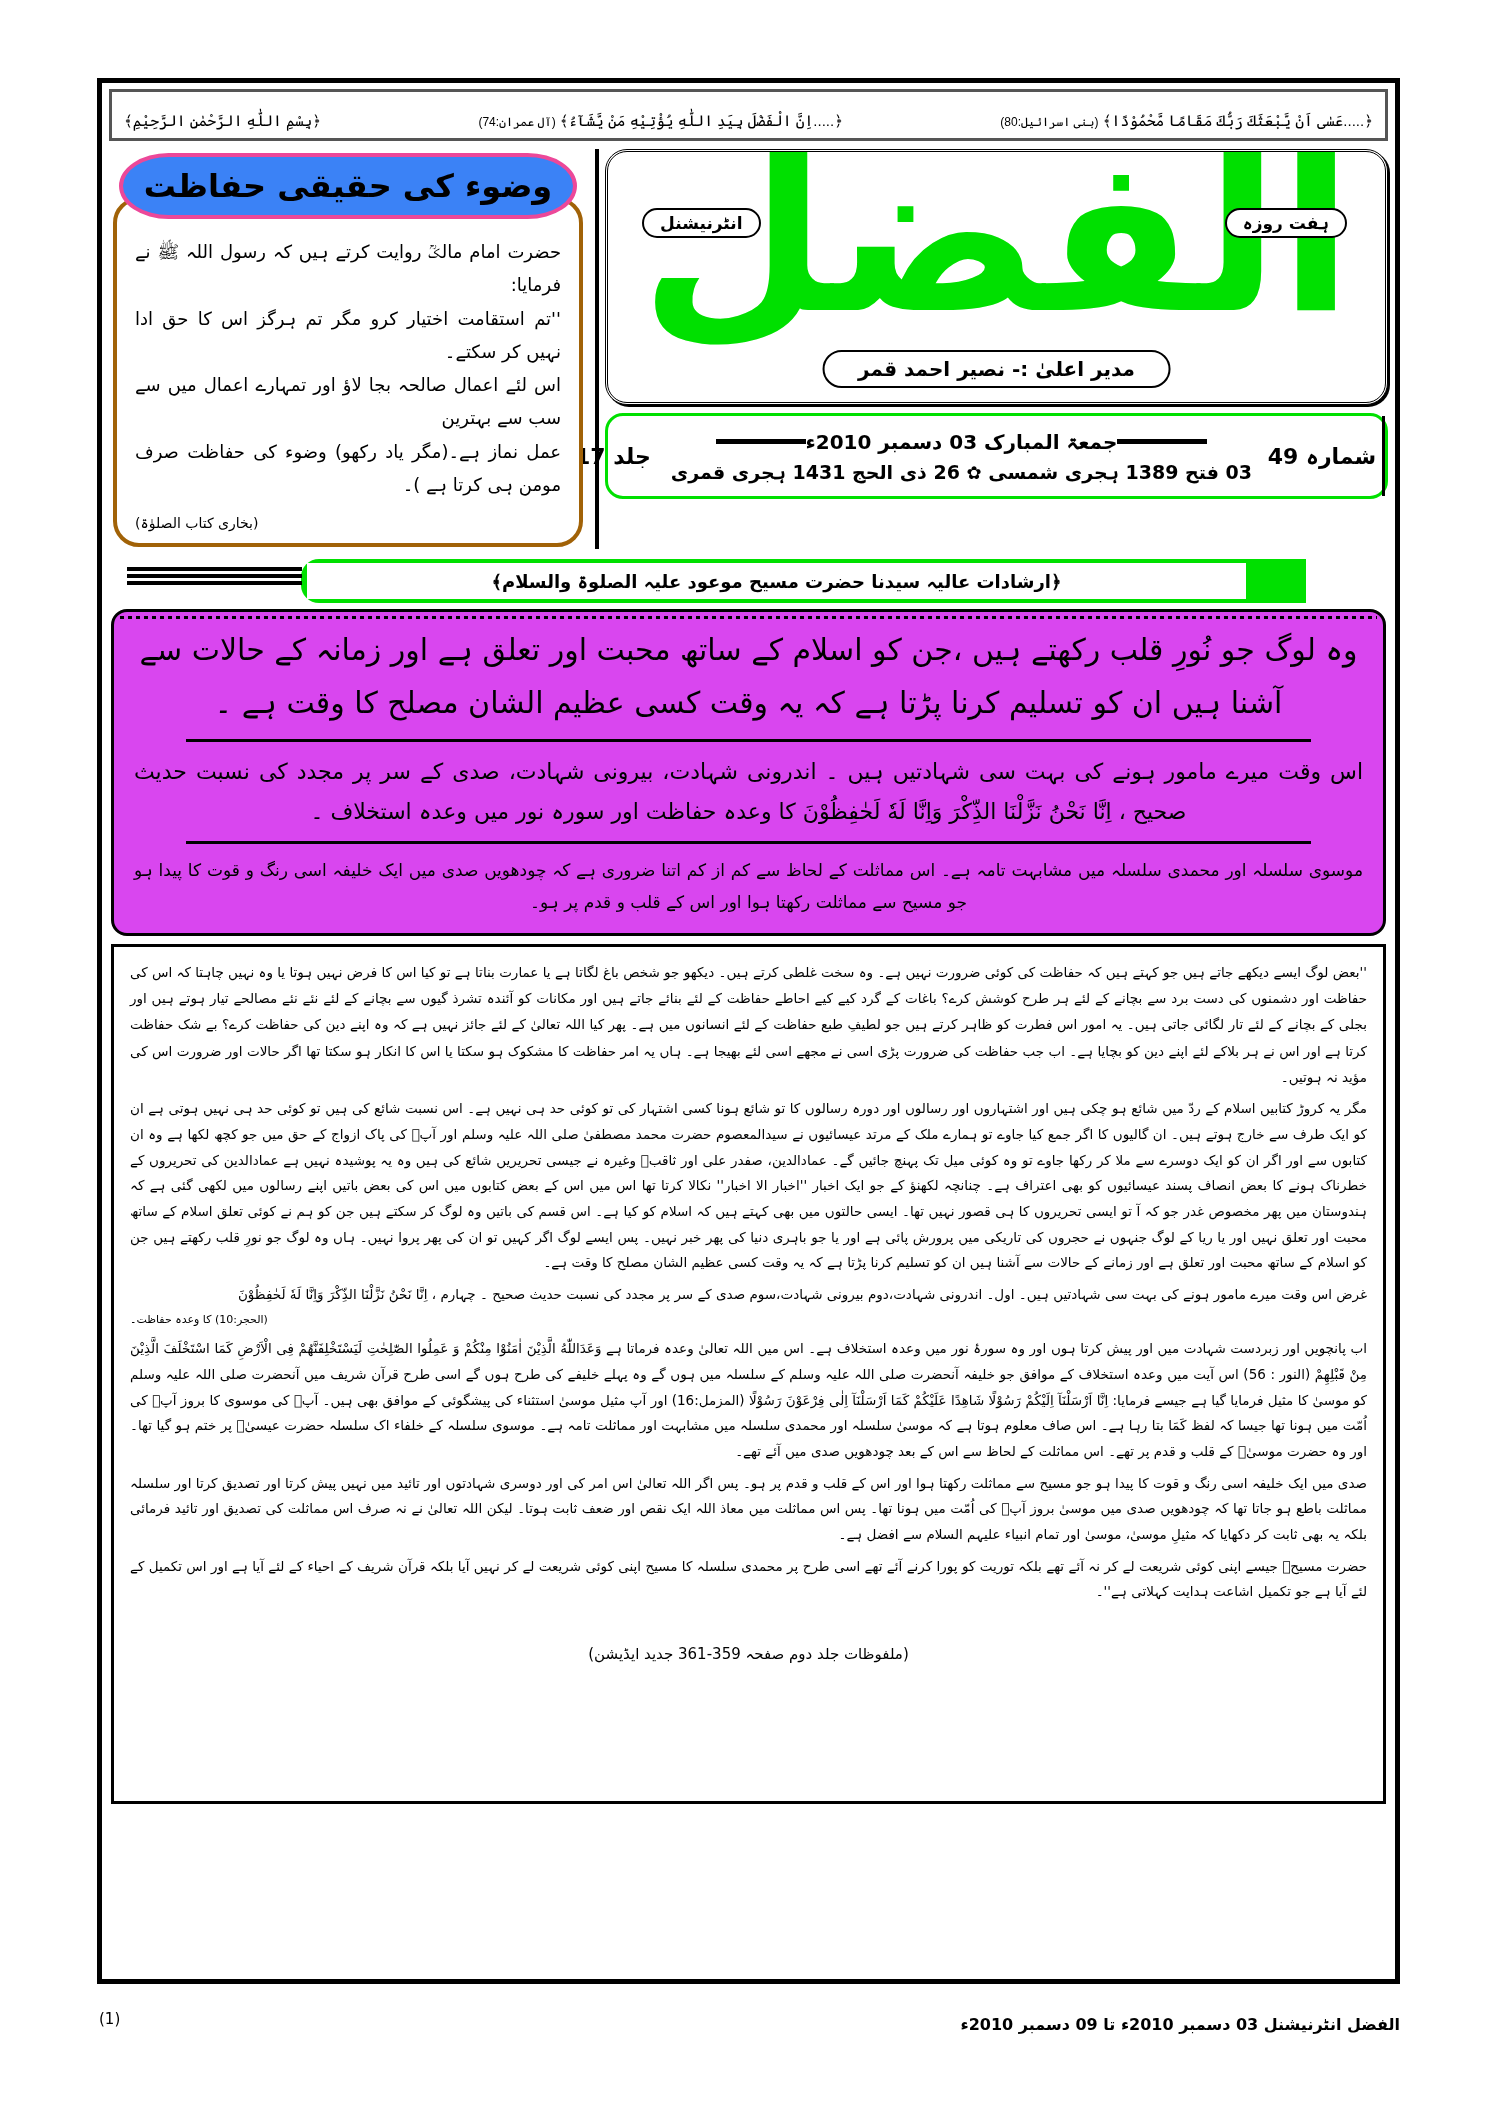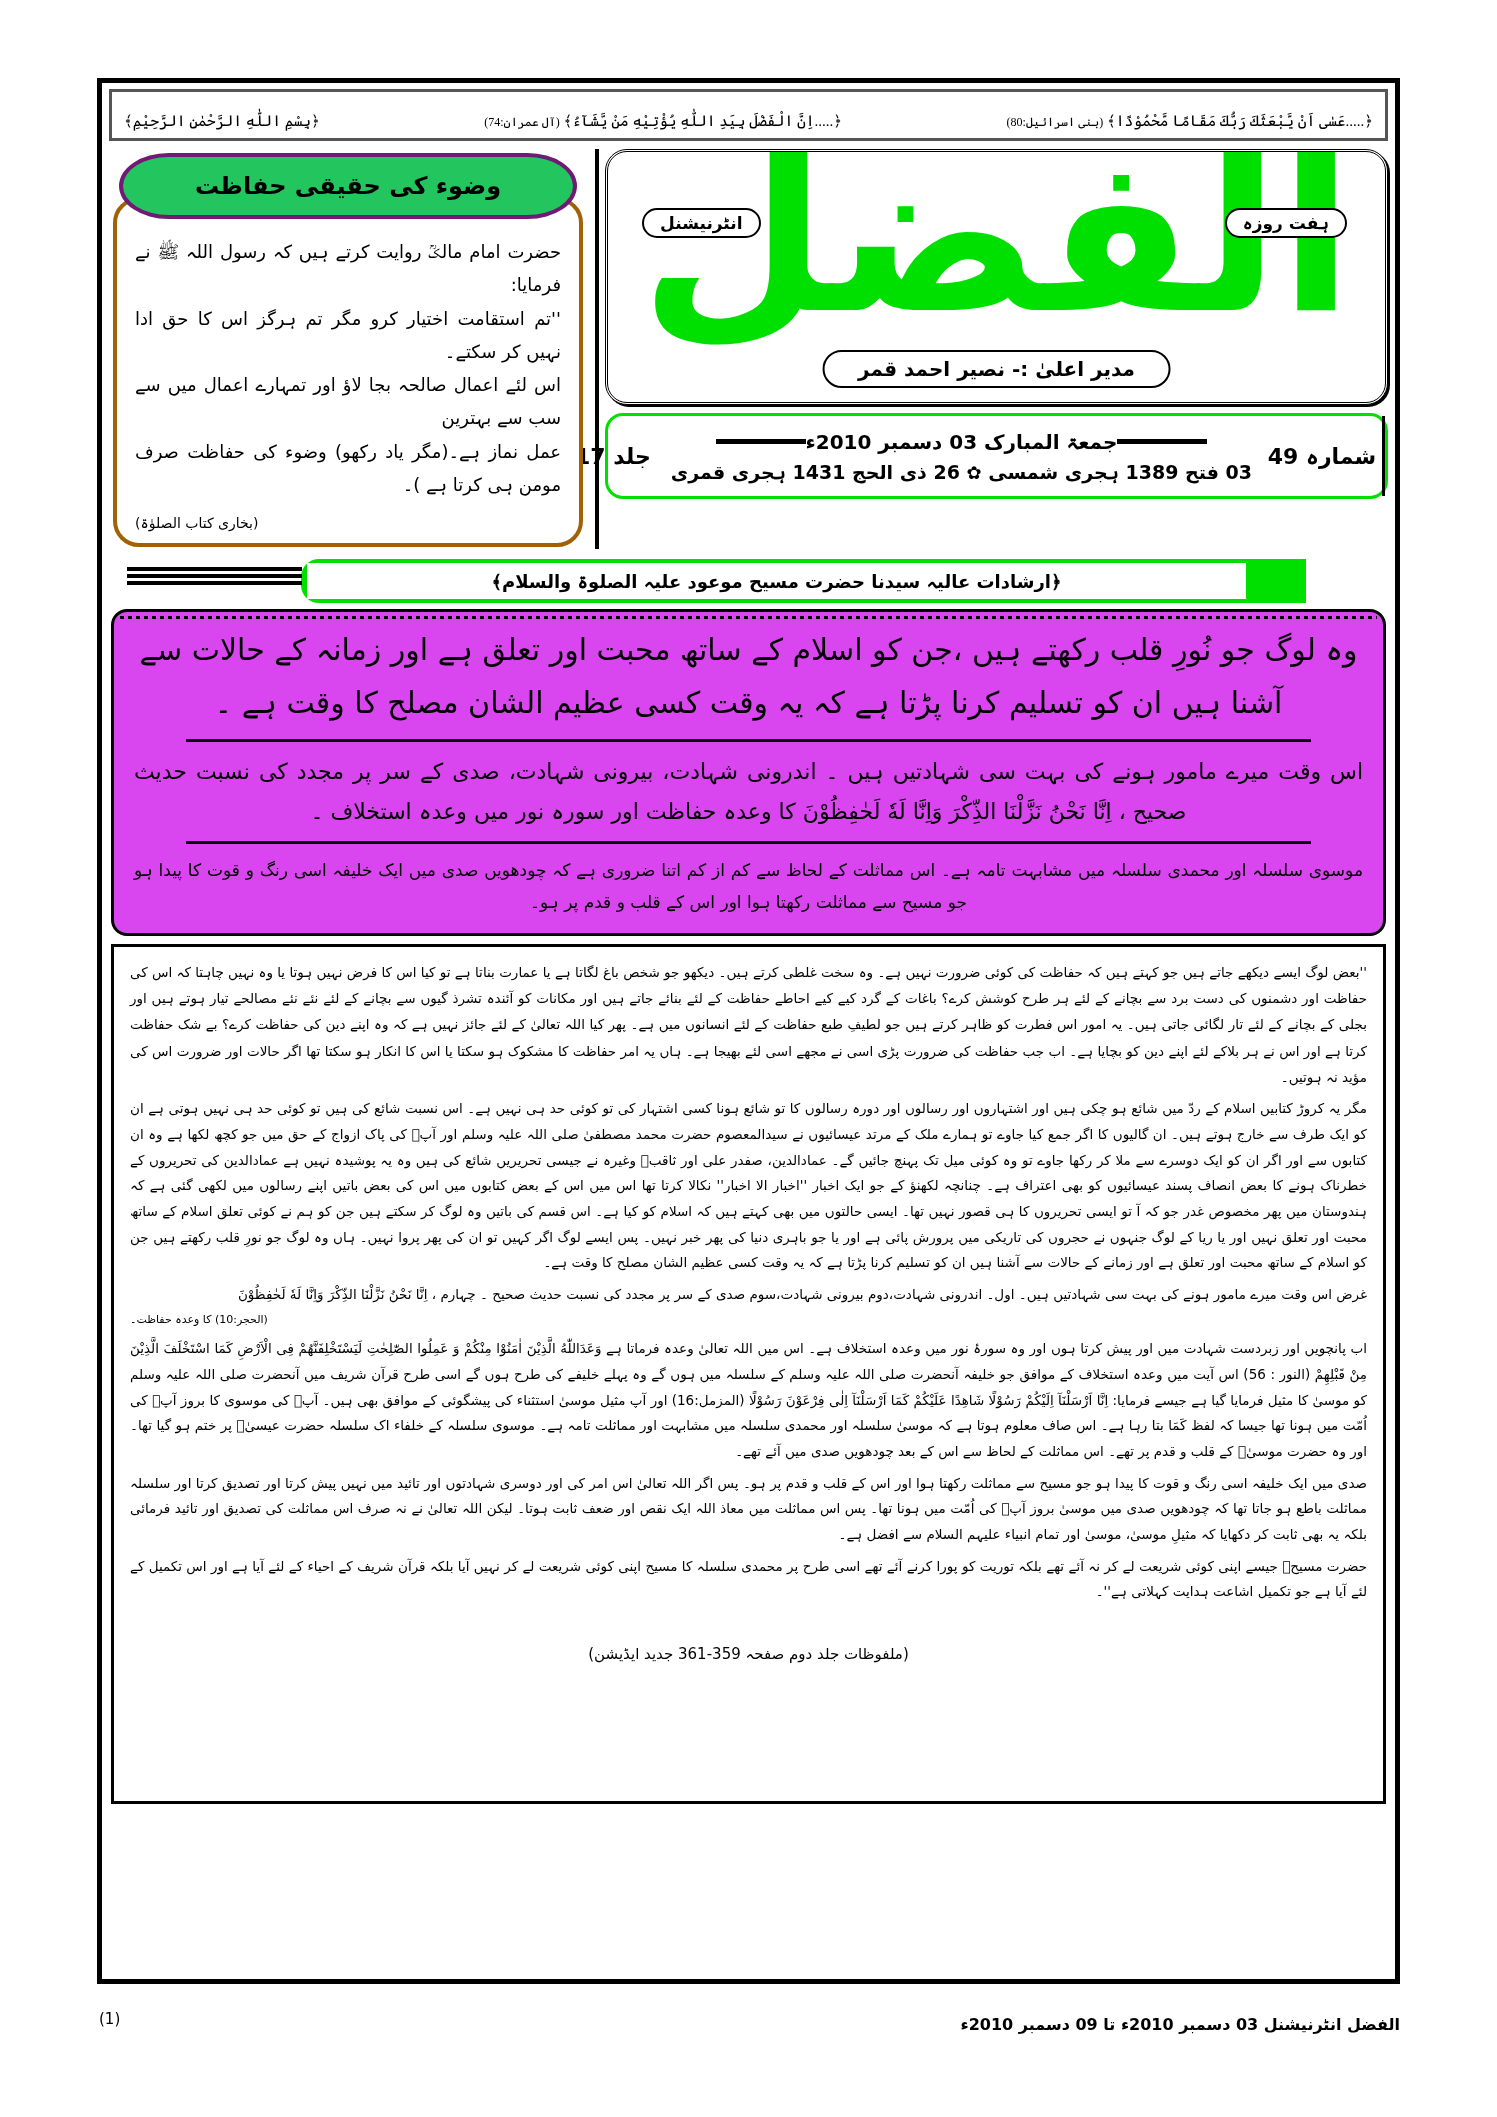--- a/index.html
+++ b/index.html
@@ -37,21 +37,21 @@
     display: flex;
     flex-direction: row;
     align-items: center;
     justify-content: space-between;
     background: #fff;
     box-sizing: border-box;
     padding: 0 12px;
   }
   .ayah {
     font-size: 15px;
-    font-family: Liberation Serif, serif;
+    font-family: Liberation Sans, sans-serif;
     white-space: nowrap;
     direction: rtl;
     line-height: 1.25;
     margin-top: 13px;
   }
   .ayah .ref { font-size: 12px; }
 
   
   .header-row {
     display: flex;
@@ -159,29 +159,29 @@
   .hadith-col {
     width: 38%;
     box-sizing: border-box;
     padding-right: 8px;
     position: relative;
   }
   .hadith-title {
     position: relative;
     z-index: 3;
     margin: 4px 10px 0 10px;
-    border: 4px solid #701a75;
+    border: 4px solid #ec4899;
     border-radius: 60px/40px;
     height: 58px;
     display: flex;
     align-items: center;
     justify-content: center;
-    font-size: 24px;
-    font-weight: bold;
-    background: #22c55e;
+    font-size: 32px;
+    font-weight: bold;
+    background: #3b82f6;
   }
   .hadith-body {
     margin: -22px 4px 0 4px;
     border: 4px solid #a16207;
     border-radius: 26px;
     padding: 34px 18px 12px 18px;
     min-height: 248px;
     box-sizing: border-box;
     background: #fff;
     position: relative;

